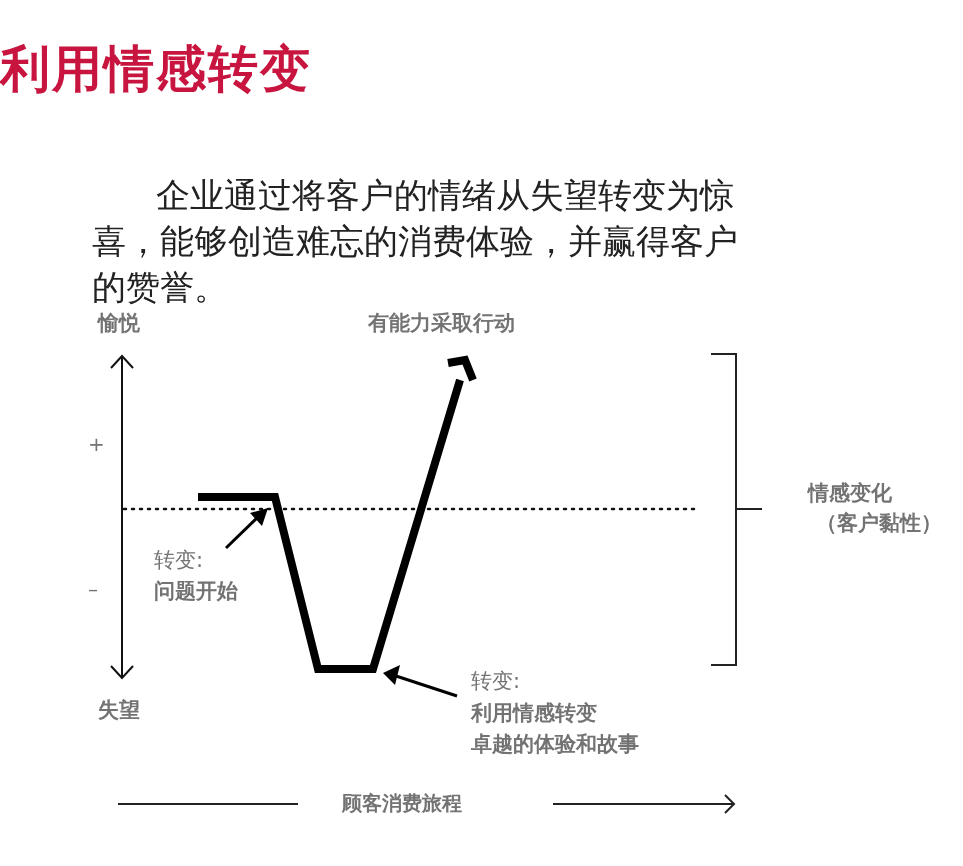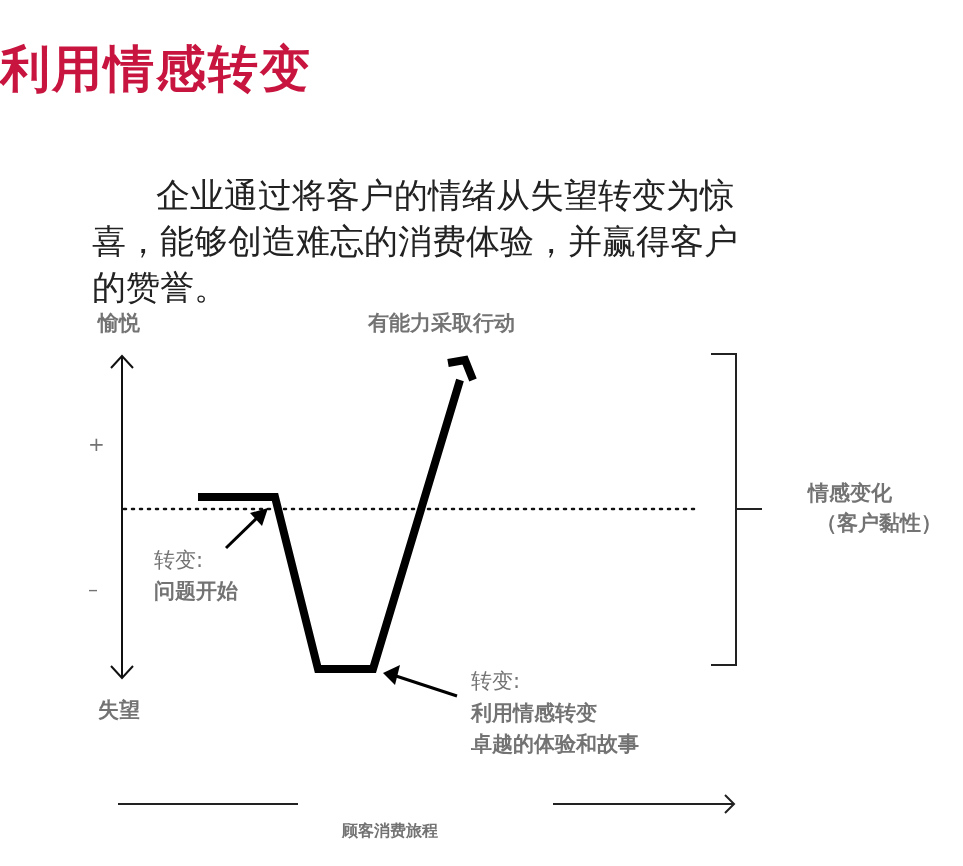--- a/index.html
+++ b/index.html
@@ -65,13 +65,13 @@
 <div class="lbl lbl-light" style="left:154px;top:545px;">转变:</div>
 <div class="lbl" style="left:154px;top:576px;text-align:center;">问题开始</div>
 
 <div class="lbl lbl-light" style="left:471px;top:666px;">转变:</div>
 <div class="lbl" style="left:471px;top:698px;">利用情感转变</div>
 <div class="lbl" style="left:471px;top:729px;">卓越的体验和故事</div>
 
 <div class="lbl" style="left:808px;top:478px;">情感变化</div>
 <div class="lbl" style="left:784px;top:508px;margin-left:32px;">（客户黏性）</div>
 
-<div class="lbl" style="left:342px;top:816px;font-size:16px;">顾客消费旅程</div>
+<div class="lbl" style="left:342px;top:788px;font-size:20px;">顾客消费旅程</div>
 
 </body></html>

